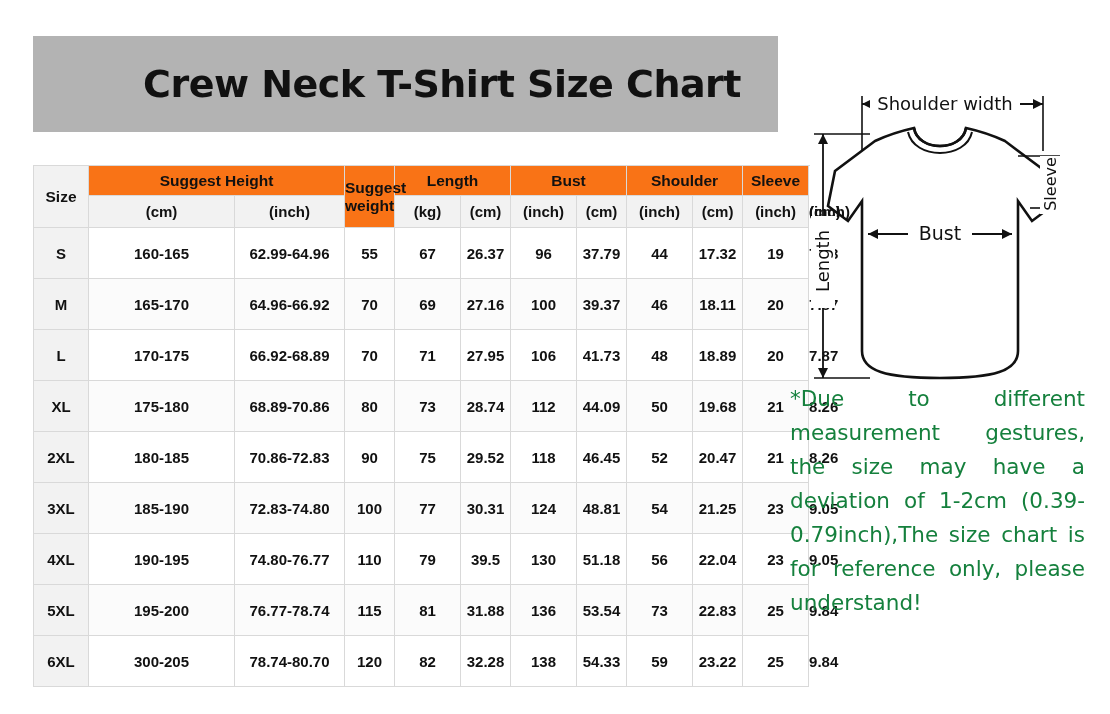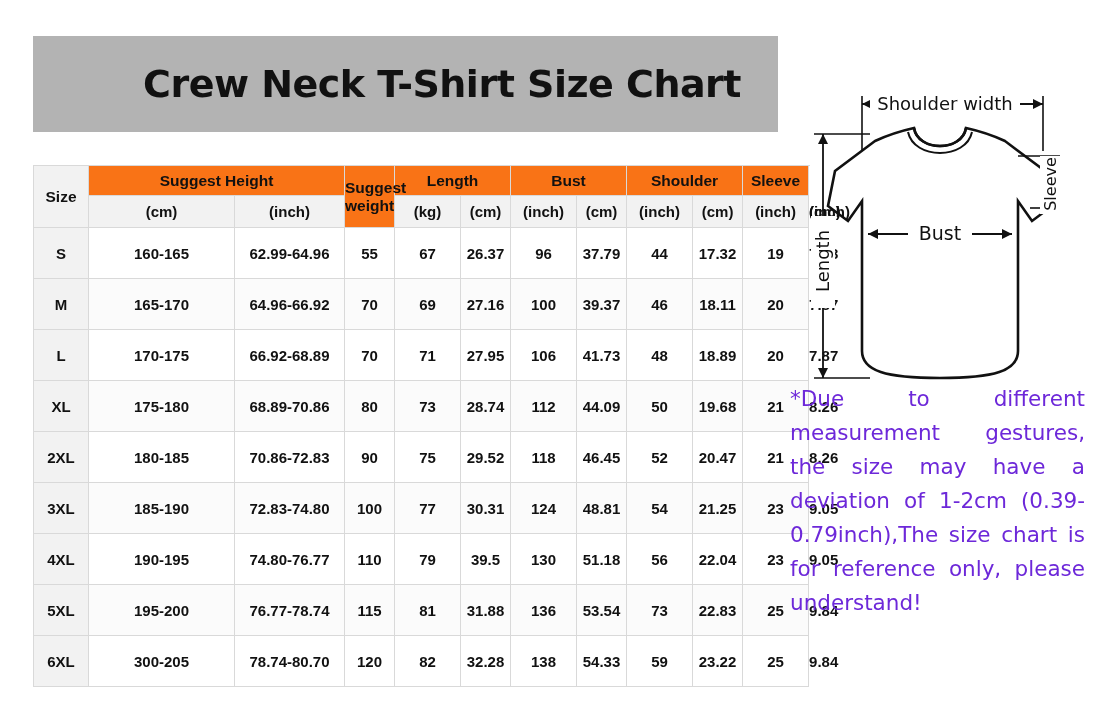--- a/index.html
+++ b/index.html
@@ -111,21 +111,21 @@
 
   
   #note {
     position: absolute;
     left: 790px;
     top: 382px;
     width: 295px;
     font-family: "DejaVu Sans", sans-serif;
     font-size: 21.5px;
     line-height: 34px;
-    color: #6d28d9;
+    color: #15803d;
     text-align: justify;
     text-align-last: left;
   }
 </style>
 </head>
 <body>
 
 <div id="page">
 
   <div id="title-banner">

